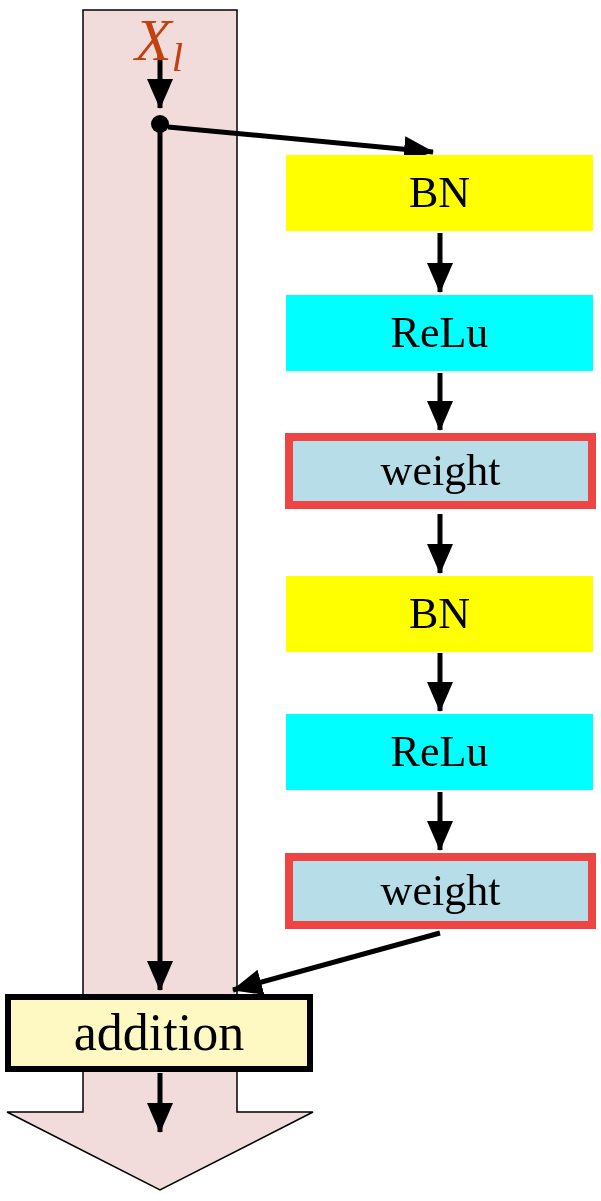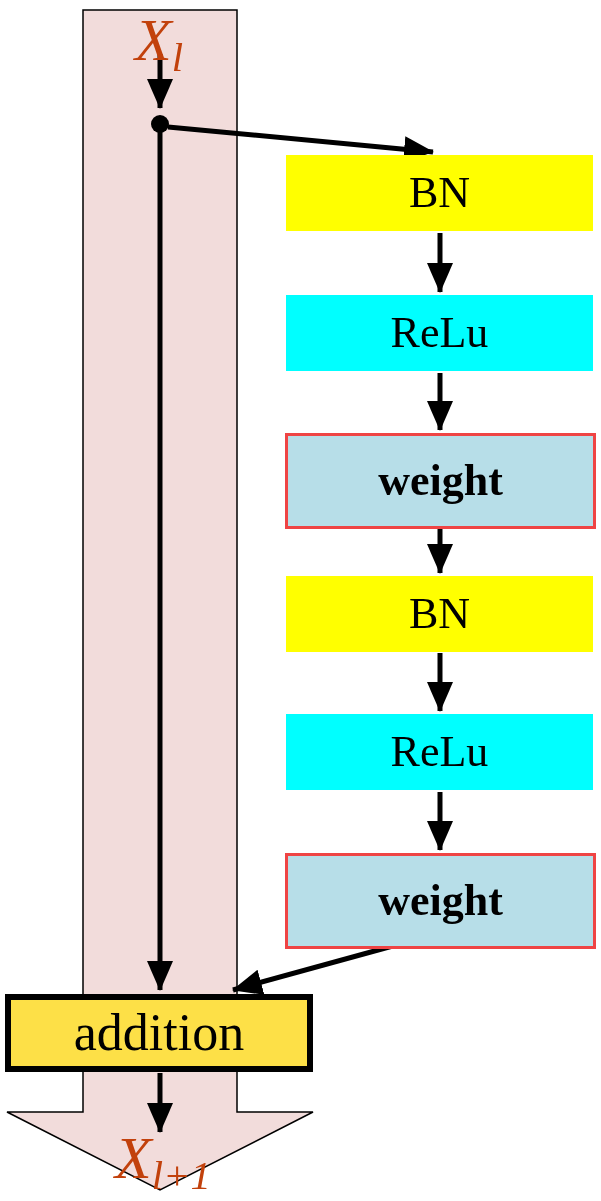--- a/index.html
+++ b/index.html
@@ -16,23 +16,22 @@
   .node {
     position: absolute;
     left: 286px; width: 307px; height: 76px;
     display: flex; align-items: center; justify-content: center;
     font-size: 44px; color: #000;
     z-index: 2;
     line-height: 1;
   }
   .node.bordered {
     box-sizing: border-box;
-    left: 285px; width: 311px; height: 96px;
-    border: 3px solid #ef4444;
-    font-weight: bold;
+    left: 285px; width: 311px; height: 76px;
+    border: 8px solid #ef4444;
   }
   #bn-box-1   { top: 155px; }
   #relu-box-1 { top: 295px; }
   #weight-box-1 { top: 433px; }
   #bn-box-2   { top: 576px; }
   #relu-box-2 { top: 714px; }
   #weight-box-2 { top: 853px; }
 
   #addition-box {
     position: absolute;
@@ -98,22 +97,19 @@
     <circle cx="160" cy="124" r="9" fill="#000000"></circle>
   </svg>
 
   <div class="node" id="bn-box-1" style="background: rgb(255, 255, 0);">BN</div>
   <div class="node" id="relu-box-1" style="background: rgb(0, 255, 255);">ReLu</div>
   <div class="node bordered" id="weight-box-1" style="background: rgb(183, 222, 232);">weight</div>
   <div class="node" id="bn-box-2" style="background: rgb(255, 255, 0);">BN</div>
   <div class="node" id="relu-box-2" style="background: rgb(0, 255, 255);">ReLu</div>
   <div class="node bordered" id="weight-box-2" style="background: rgb(183, 222, 232);">weight</div>
 
-  <div id="addition-box" style="background: #fde047;">addition</div>
+  <div id="addition-box" style="background: #fef9c3;">addition</div>
 
   <div class="tensor-label" id="input-label">
     <span>X</span><sub>l</sub>
-  </div>
-  <div class="tensor-label" id="output-label">
-    <span>X</span><sub>l+1</sub>
   </div>
 
 </div>
 
 </body></html>

